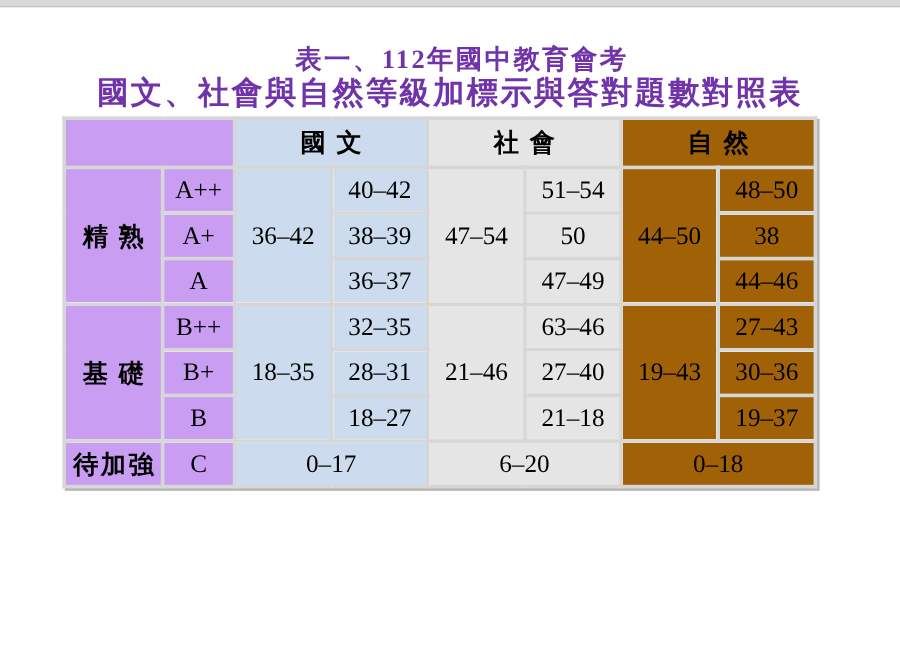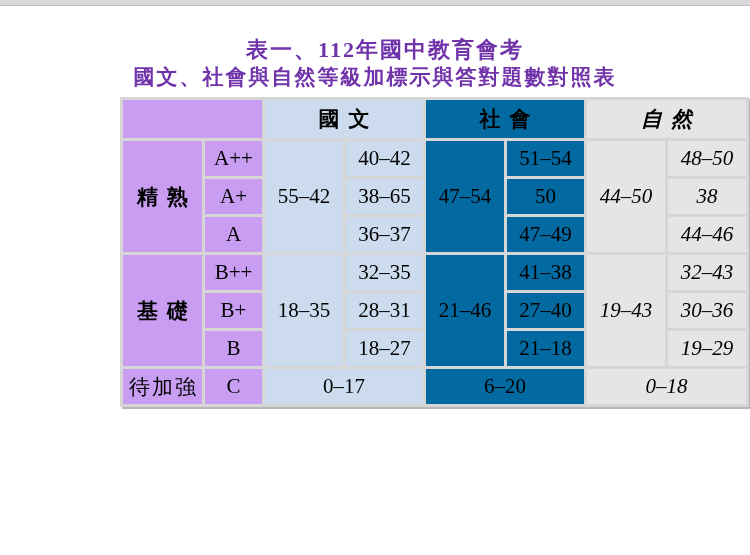--- a/index.html
+++ b/index.html
@@ -23,62 +23,62 @@
     color: #7033aa;
     font-size: 22px;
     font-weight: bold;
     line-height: 26px;
     letter-spacing: 2px;
     margin-left: 20px;
   }
   .title-line2 {
     text-align: center;
     color: #7033aa;
-    font-size: 21px;
+    font-size: 26px;
     font-weight: bold;
     line-height: 29px;
     letter-spacing: 2px;
   }
   table.score-table {
     border-collapse: collapse;
     table-layout: fixed;
-    margin-left: 120px;
+    margin-left: 52px;
     margin-top: 5px;
     width: 574px;
     box-shadow: 2px 2px 0 0 #b5b5b5;
   }
   table.score-table td {
     border: 3px solid #d6d6d6;
     text-align: center;
     vertical-align: middle;
     font-size: 21px;
     color: #000;
     padding: 0;
     overflow: hidden;
   }
   tr.hdr td { height: 38px; }
   tr.body td { height: 35px; }
   
   .purple { background: #c99df2; }
   .blue   { background: #ccdcee; }
-  .tan    { background: #0369a1; }
-  .yellow { background: #e5e5e5; font-style: italic; }
+  .tan    { background: #e5e5e5; }
+  .yellow { background: #a16207; }
   
   .bl { border-left: 3px solid #000; }
   .bt { border-top: 3px solid #000; }
   .bb { border-bottom: 3px solid #000; }
   
   .cjk {
     font-weight: bold;
     font-size: 20px;
     letter-spacing: 9px;
     text-indent: 9px;
   }
   .cjk3 {
-    font-weight: normal;
+    font-weight: bold;
     font-size: 20px;
     letter-spacing: 2px;
     text-indent: 2px;
   }
   .letter { font-size: 20px; }
 </style>
 </head>
 <body>
 
 <div class="top-strip"></div>
@@ -102,65 +102,65 @@
       <tr class="hdr">
     <td colspan="2" class="purple"></td>
     <td colspan="2" class="blue cjk">國文</td>
     <td colspan="2" class="tan cjk">社會</td>
     <td colspan="2" class="yellow cjk">自然</td>
   </tr>
 
   <tr class="body">
     <td rowspan="3" class="purple cjk">精熟</td>
     <td class="purple letter bl">A++</td>
-    <td rowspan="3" class="blue">55–42</td>
+    <td rowspan="3" class="blue">36–42</td>
     <td class="blue bl">40–42</td>
     <td rowspan="3" class="tan">47–54</td>
     <td class="tan bl">51–54</td>
     <td rowspan="3" class="yellow">44–50</td>
     <td class="yellow bl">48–50</td>
   </tr>
 
   <tr class="body">
     <td class="purple letter bl bt bb">A+</td>
-    <td class="blue bl bt bb">38–65</td>
+    <td class="blue bl bt bb">38–39</td>
     <td class="tan bl bt bb">50</td>
     <td class="yellow bl bt bb">38</td>
   </tr>
 
   <tr class="body">
     <td class="purple letter bl">A</td>
     <td class="blue bl">36–37</td>
     <td class="tan bl">47–49</td>
     <td class="yellow bl">44–46</td>
   </tr>
 
   <tr class="body">
     <td rowspan="3" class="purple cjk">基礎</td>
     <td class="purple letter bl">B++</td>
     <td rowspan="3" class="blue">18–35</td>
     <td class="blue bl">32–35</td>
     <td rowspan="3" class="tan">21–46</td>
-    <td class="tan bl">41–38</td>
+    <td class="tan bl">63–46</td>
     <td rowspan="3" class="yellow">19–43</td>
-    <td class="yellow bl">32–43</td>
+    <td class="yellow bl">27–43</td>
   </tr>
 
   <tr class="body">
     <td class="purple letter bl bt bb">B+</td>
     <td class="blue bl bt bb">28–31</td>
     <td class="tan bl bt bb">27–40</td>
     <td class="yellow bl bt bb">30–36</td>
   </tr>
 
   <tr class="body">
     <td class="purple letter bl">B</td>
     <td class="blue bl">18–27</td>
     <td class="tan bl">21–18</td>
-    <td class="yellow bl">19–29</td>
+    <td class="yellow bl">19–37</td>
   </tr>
 
   <tr class="body">
     <td class="purple cjk3">待加強</td>
     <td class="purple letter bl">C</td>
     <td colspan="2" class="blue">0–17</td>
     <td colspan="2" class="tan">6–20</td>
     <td colspan="2" class="yellow">0–18</td>
   </tr>
 </tbody>

